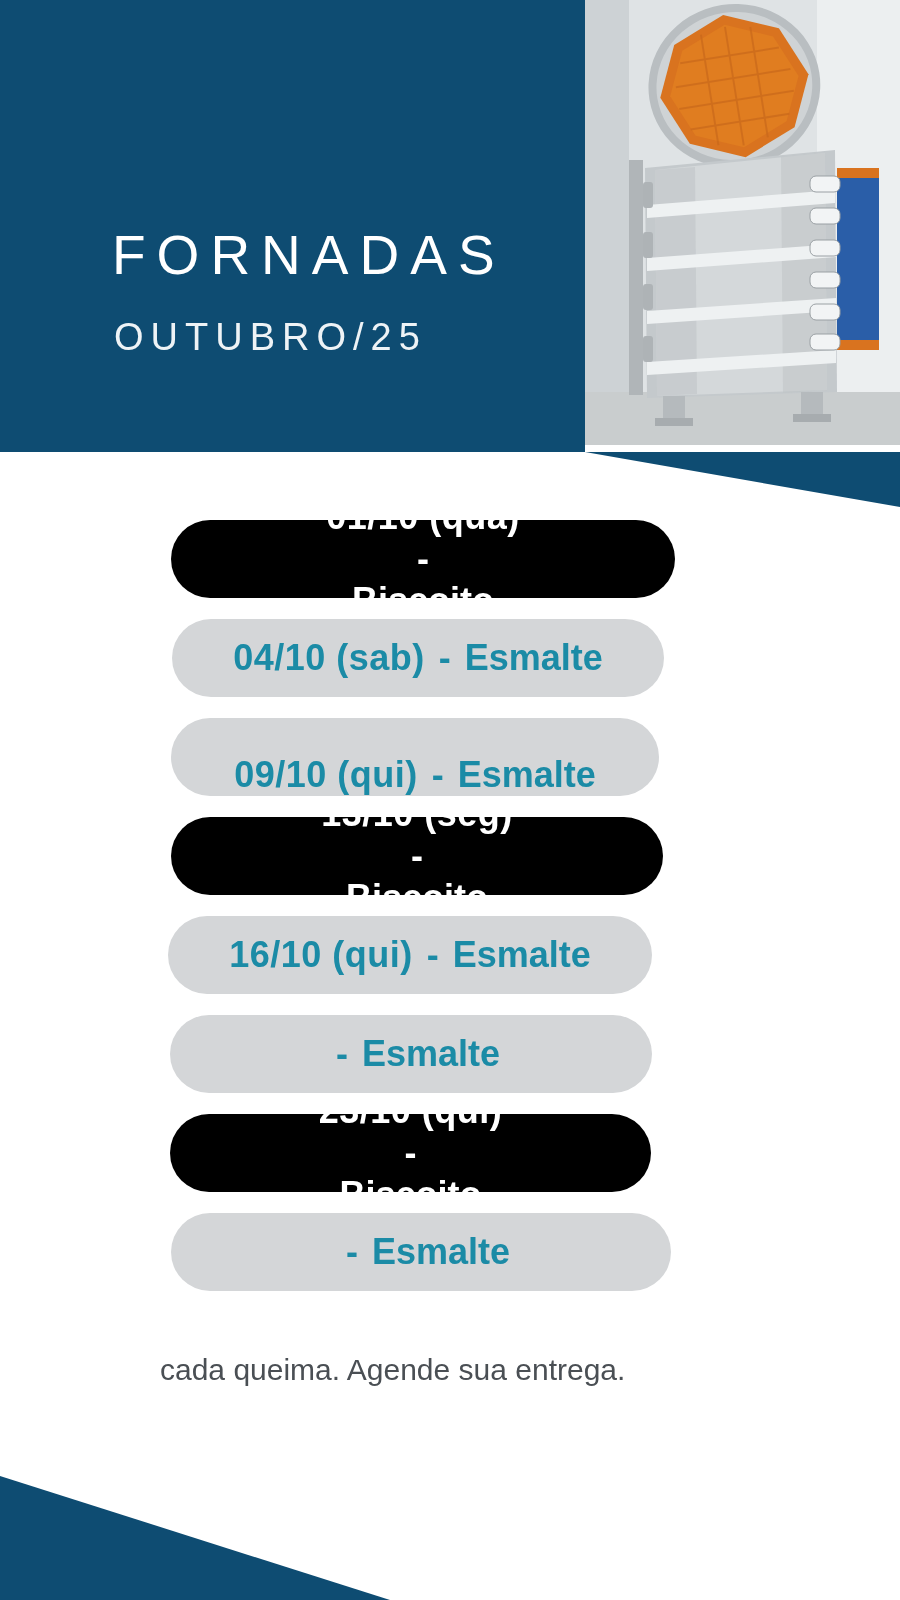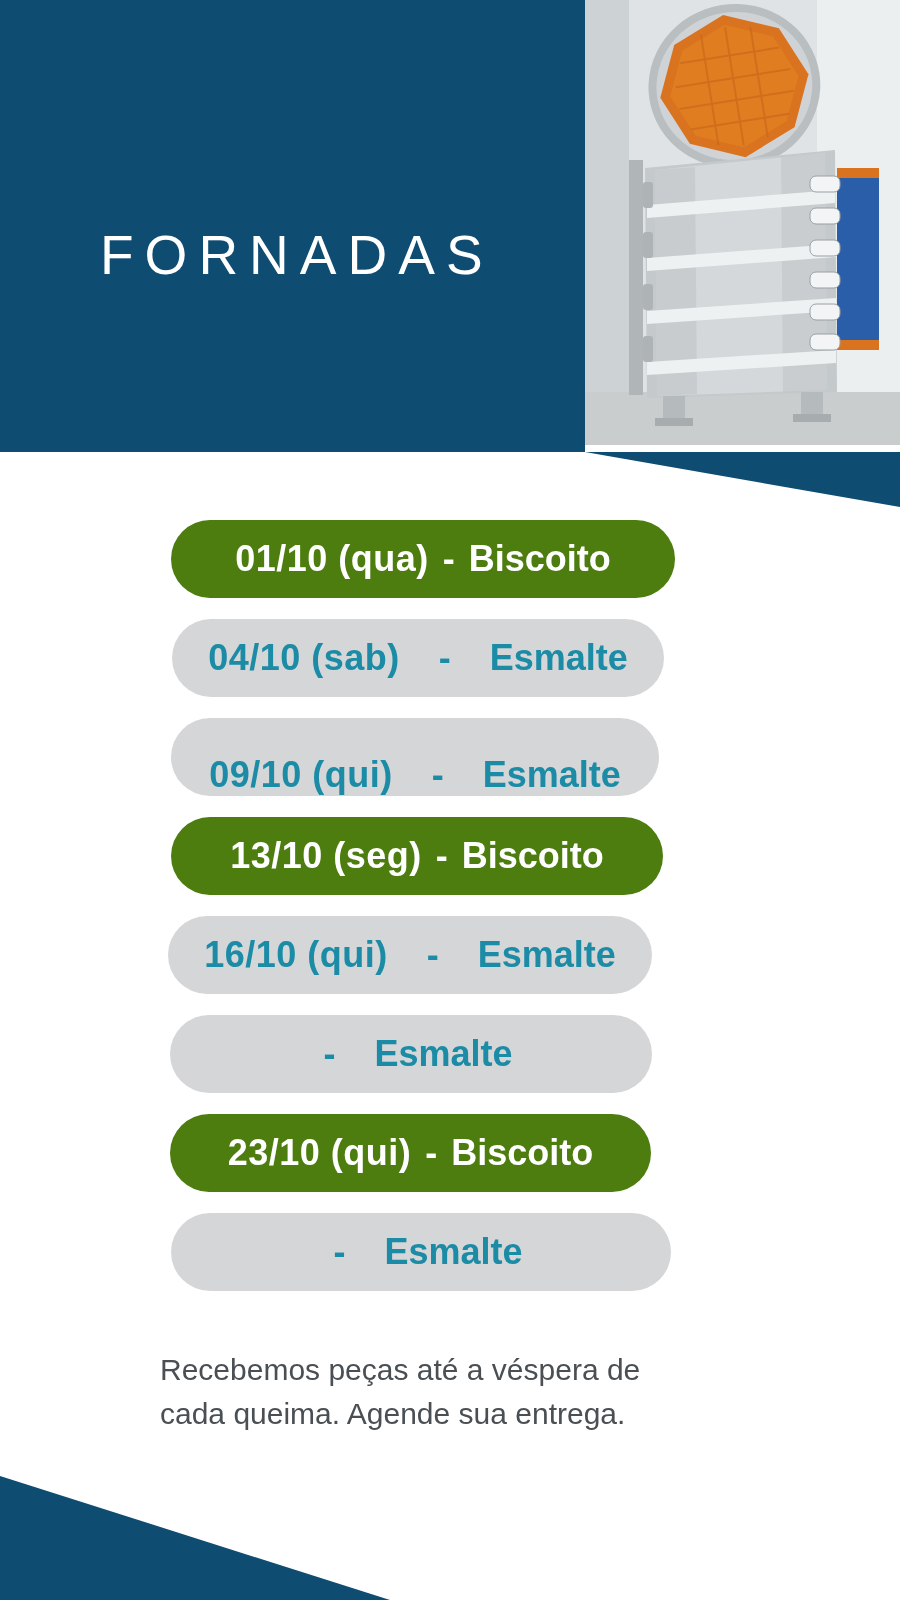--- a/index.html
+++ b/index.html
@@ -36,21 +36,21 @@
     position: absolute;
     left: 0;
     top: 452px;
     width: 900px;
     height: 60px;
     z-index: 3;
   }
 
   .header-title {
     position: absolute;
-    left: 100px;
+    left: 112px;
     top: 228px;
     color: #ffffff;
     font-size: 55px;
     letter-spacing: 11px;
     font-weight: 400;
     line-height: 1;
     z-index: 5;
   }
 
   .header-subtitle {
@@ -106,31 +106,31 @@
     font-size: 36px;
     font-weight: bold;
     margin: 0 14px;
   }
   .row .kind {
     font-size: 36px;
     font-weight: bold;
   }
 
   .row.biscoito {
-    background: #4d7c0f;
+    background: #000000;
+    flex-direction: column;
   }
   .row.biscoito .date,
   .row.biscoito .dash,
   .row.biscoito .kind {
     color: #ffffff;
   }
 
   .row.esmalte {
     background: #d4d6d8;
-    gap: 25px;
   }
   .row.esmalte .date,
   .row.esmalte .dash,
   .row.esmalte .kind {
     color: #1b8ba6;
   }
 
   
   .w0 { width: 504px; margin-left: 171px; }
   .w1 { width: 492px; margin-left: 172px; }
@@ -234,20 +234,21 @@
     </svg>
   </div>
 
   <div class="header-band"></div>
   <svg class="header-diagonal" viewBox="0 0 900 60" preserveAspectRatio="none">
     <polygon points="0,0 585,0 900,0 900,0 585,0 585,0" fill="#0e4c72"></polygon>
     <polygon points="0,0 585,0 900,55 900,0 0,0" fill="#0e4c72"></polygon>
   </svg>
 
   <div class="header-title">FORNADAS</div>
+  <div class="header-subtitle">OUTUBRO/25</div>
 
   <div class="list">
 
     <div class="row biscoito w0">
       <span class="date">01/10 (qua)</span>
       <span class="dash">-</span>
       <span class="kind">Biscoito</span>
     </div>
 
     <div class="row esmalte w1">
@@ -286,21 +287,20 @@
     </div>
 
     <div class="row esmalte w7">
       <span class="dash">-</span>
       <span class="kind">Esmalte</span>
     </div>
 
   </div>
 
   <div class="note">
-    <div>Recebemos peças até a véspera de</div>
     <div>cada queima. Agende sua entrega.</div>
   </div>
 
   <svg class="footer-diagonal" viewBox="0 0 900 160" preserveAspectRatio="none">
     <polygon points="0,36 390,160 0,160" fill="#0e4c72"></polygon>
   </svg>
 
 </div>
 
 </body></html>

